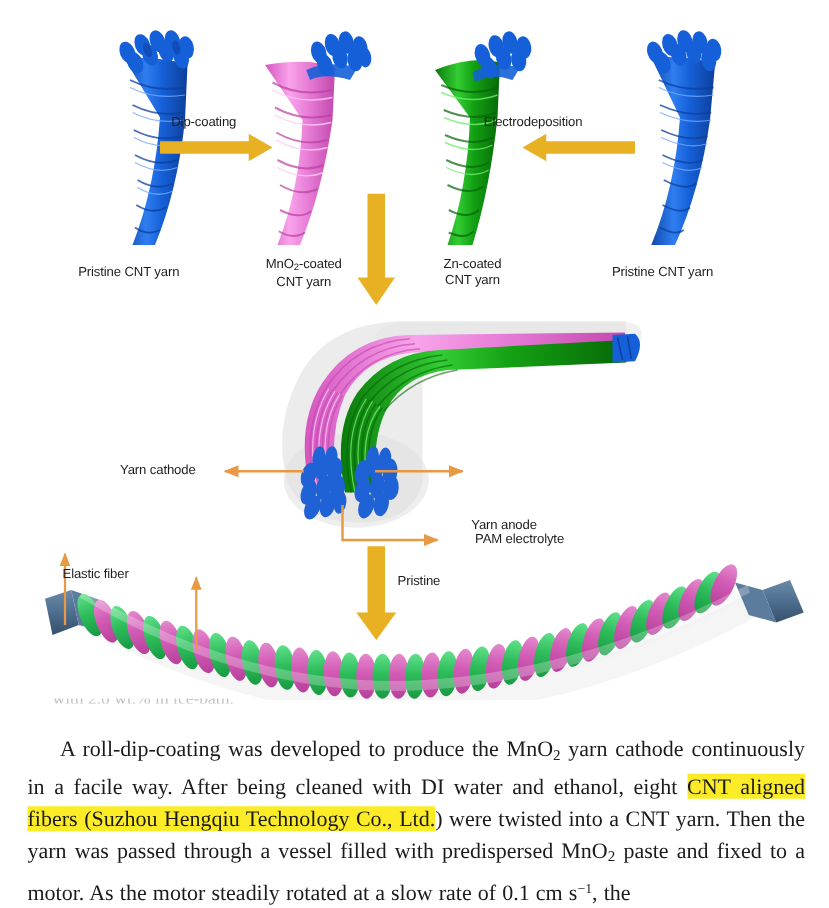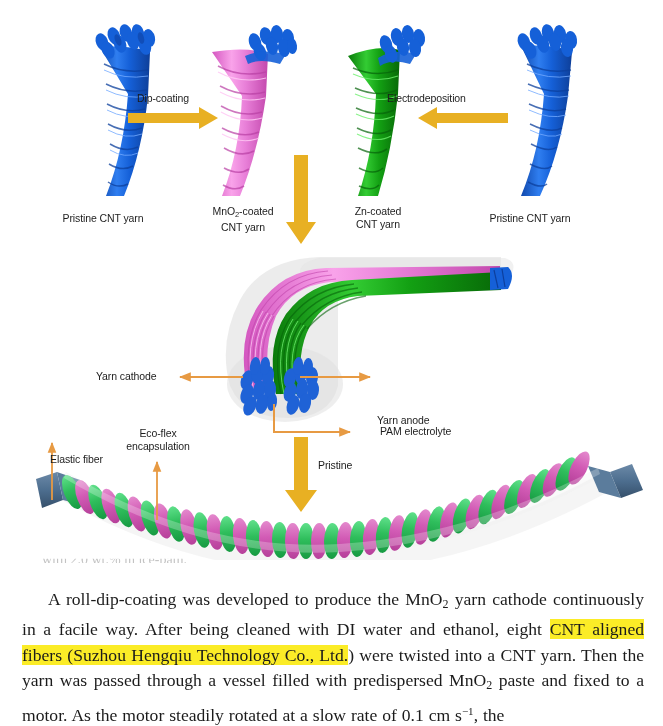--- a/index.html
+++ b/index.html
@@ -497,24 +497,20 @@
   <div class="fig-label" style="left:387px; top:92px;">Electrodeposition</div>
 
   <div class="fig-label" style="left:96px; top:370px;">Yarn cathode</div>
 
   <div class="fig-label" style="left:377px; top:370px;margin-top:44px;">Yarn anode</div>
 
   <div class="fig-label" style="left:360px; top:425px;padding-left:20px;">PAM  electrolyte</div>
 
   <div class="fig-label" style="left:50px; top:413px;margin-top:40px;">Elastic fiber</div>
 
-  <div class="fig-label center" style="left:110px; top:427px; width:96px;">
-    <span>Eco-flex</span><br>
-    <span>encapsulation</span>
-  </div>
 
   <div class="fig-label" style="left:318px; top:459px;">Pristine</div>
 
 </div>
 
 <div id="textblock">
 
   <div class="ghostline">with 2.0 wt.% in ice-bath.</div>
 
   <p id="para">

